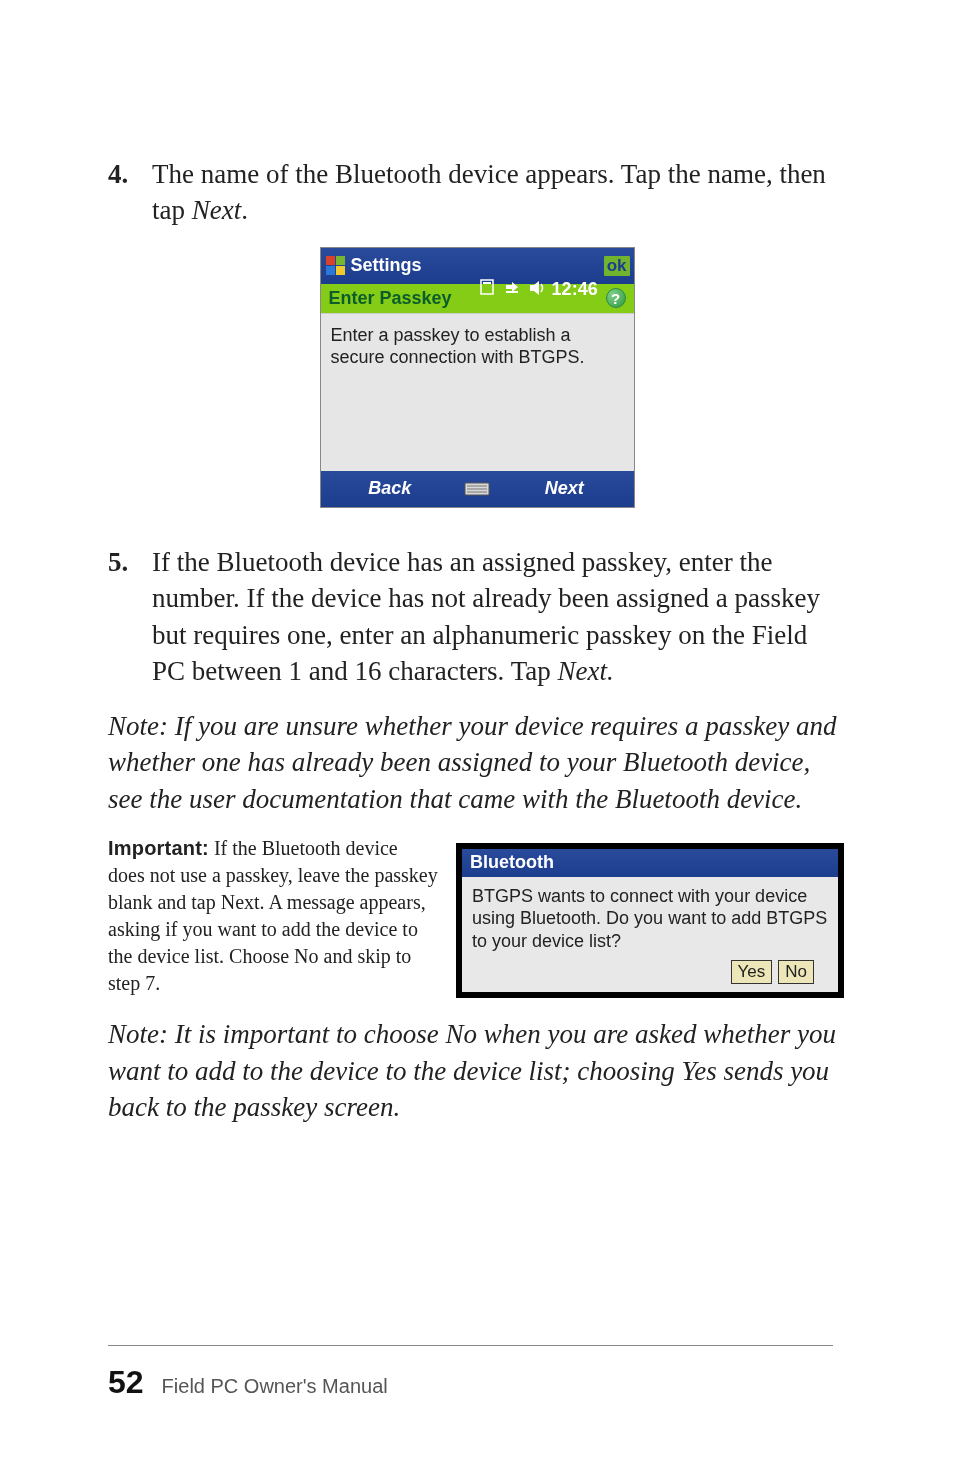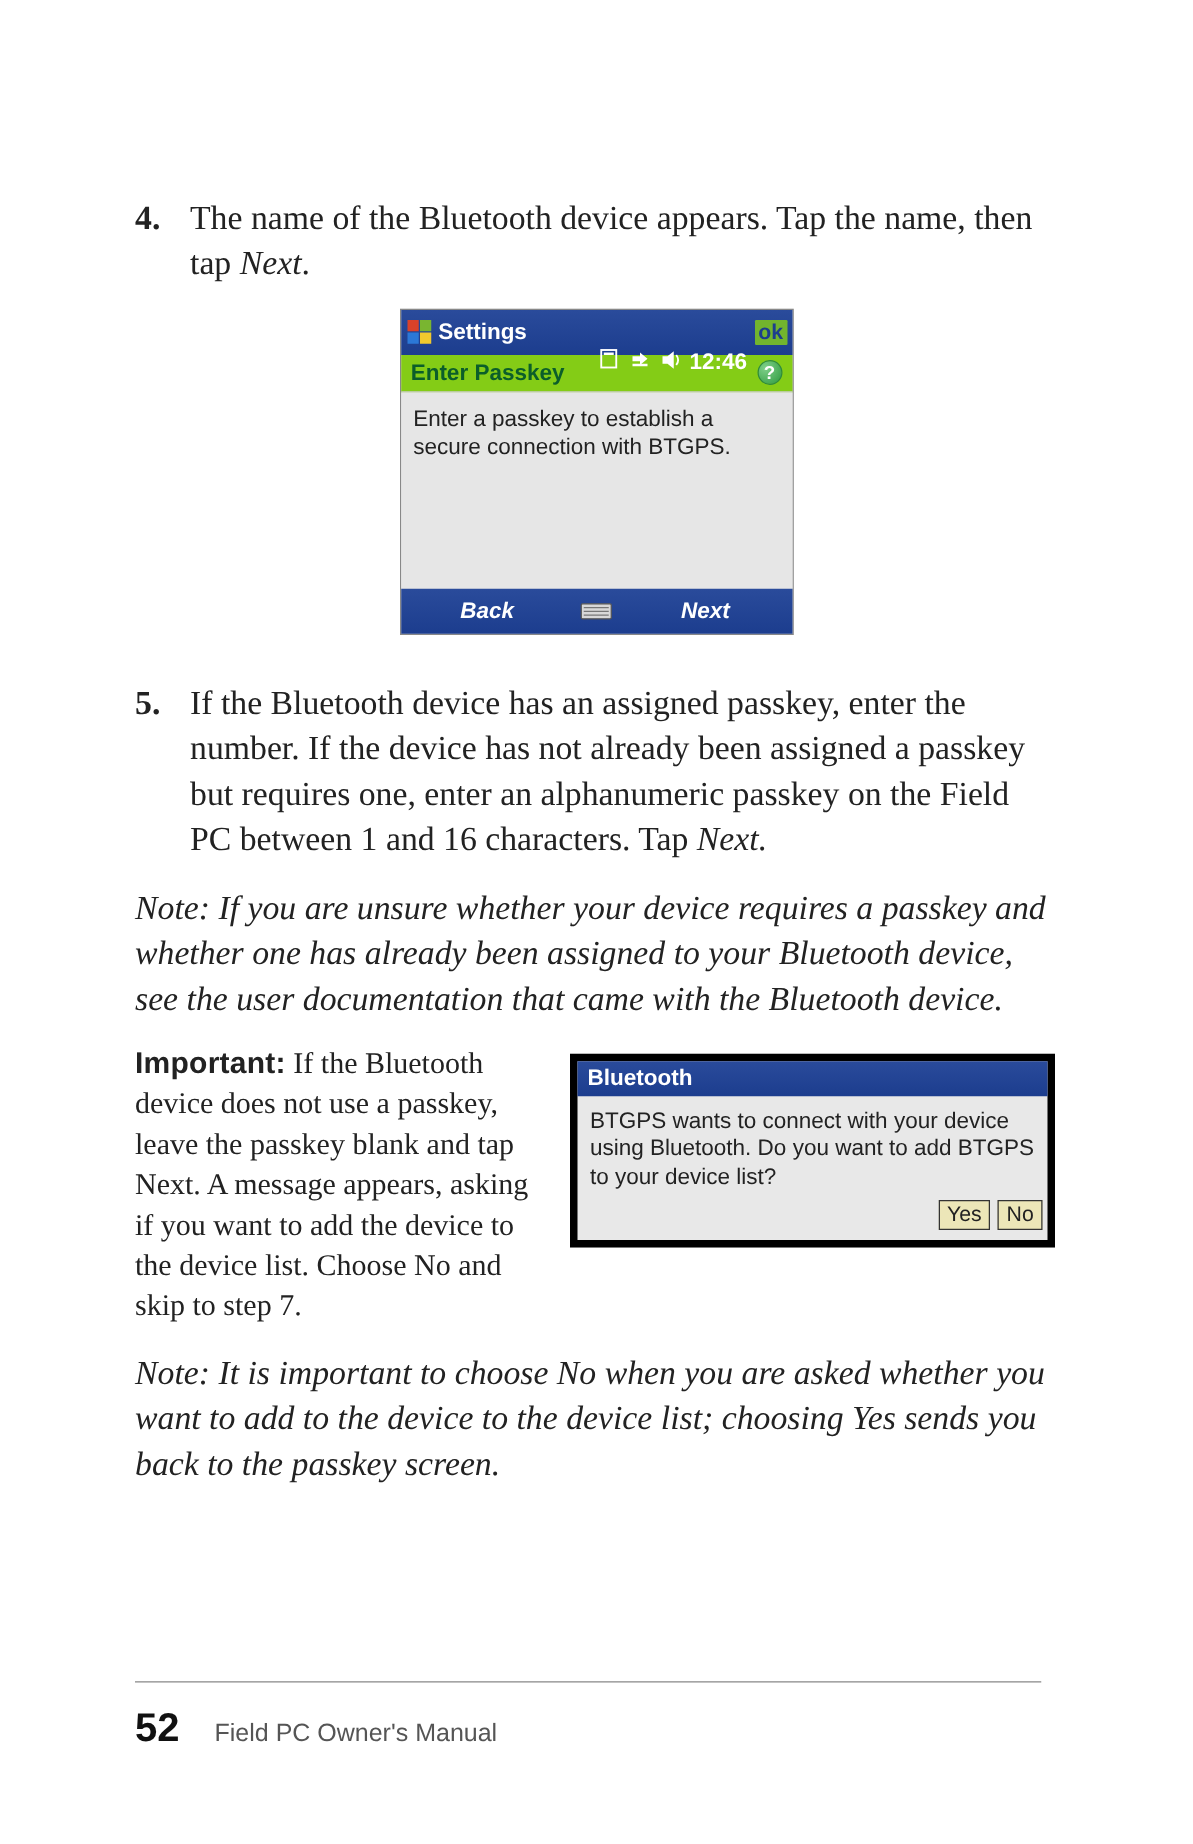--- a/index.html
+++ b/index.html
@@ -4,21 +4,21 @@
 <style>
   * { box-sizing: border-box; margin: 0; padding: 0; }
   html, body { width: 954px; height: 1475px; background: #fff; font-family: "Palatino Linotype", "Book Antiqua", Palatino, Georgia, serif; color: #222; }
   .page { position: relative; width: 954px; height: 1475px; padding: 156px 108px 0 108px; }
   .ol-item { display: flex; margin-bottom: 18px; }
   .ol-num { width: 44px; font-weight: bold; font-size: 27px; line-height: 1.35; }
   .ol-text { flex: 1; font-size: 27px; line-height: 1.35; }
   em { font-style: italic; }
   .note { font-style: italic; font-size: 27px; line-height: 1.35; margin: 12px 0 18px 0; }
   .imp-row { display: flex; gap: 18px; margin-top: 6px; }
-  .imp-text { flex: 1; font-size: 24px; line-height: 1.35; }
+  .imp-text { flex: 1; font-size: 20px; line-height: 1.35; }
   .imp-text b { font-family: "Segoe UI", Arial, sans-serif; font-weight: 800; letter-spacing: .2px; }
   .dialog-slot { width: 390px; flex-shrink: 0; padding-top: 8px; }
   .screenshot-wrap { display: flex; justify-content: center; margin: 16px 0 36px 0; }
   .ss { width: 315px; border: 1px solid #888; background: #e6e6e6; font-family: Tahoma, Verdana, sans-serif; font-size: 18px; color: #222; }
   .ss-titlebar { height: 36px; background: linear-gradient(#2a4b9b, #1c3d8e); color: #fff; display: flex; align-items: center; padding: 0 4px; }
   .ss-flag { width: 22px; height: 22px; position: relative; margin-right: 4px; }
   .ss-flag span { position: absolute; width: 9px; height: 9px; }
   .ss-flag .r { background:#d9422a; top:1px; left:1px; }
   .ss-flag .g { background:#79b530; top:1px; left:11px; }
   .ss-flag .b { background:#2b78d7; top:11px; left:1px; }
@@ -36,24 +36,24 @@
   .ss-label { width:84px; }
   .ss-input { width:150px; height:26px; border:1px solid #7a7a7a; background:#fff; }
   .ss-bottom { height:36px; background: linear-gradient(#2a4b9b, #1c3d8e); color:#fff; display:flex; align-items:center; font-weight:bold; }
   .ss-btn { flex:1; text-align:center;font-style:italic; }
   .ss-kbd { width:36px; display:flex; align-items:center; justify-content:center; }
   .ss-kbd svg { display:block; }
 
   .dlg { width: 388px; border:6px solid #000000; background:#e8e8e8; font-family: Tahoma, Verdana, sans-serif; font-size:18px; }
   .dlg-title { height:28px; background: linear-gradient(#2a4b9b, #1c3d8e); color:#fff; font-weight:bold; padding:3px 8px 0 8px; }
   .dlg-body { padding:8px 10px 2px 10px; font-size:18px; line-height:1.25; }
-  .dlg-btns { display:flex; justify-content:flex-end; gap:6px; padding:6px 4px 8px 8px; }
+  .dlg-btns { display:flex; justify-content:flex-end; gap:6px; padding:6px 24px 8px 8px; }
   .dlg-btn { border:1px solid #333; background:#ece6b8; padding:0 6px; height:24px; line-height:22px; font-size:17px; }
 
-  .footer { position:absolute; bottom:74px; left:108px; right:121px; border-top:1px solid #888; padding-top:18px; display:flex; align-items:baseline; gap:28px; font-family: "Segoe UI", Arial, sans-serif; }
+  .footer { position:absolute; bottom:74px; left:108px; right:121px; border-top:1px solid #888; padding-top:18px; display:flex; align-items:baseline; gap:18px; font-family: "Segoe UI", Arial, sans-serif; }
   .footer-num { font-size:32px; font-weight:800; color:#111; }
   .footer-text { font-size:20px; color:#555; }
 </style>
 </head>
 <body>
 
 <div class="page">
 
   <div class="ol-item">
     <div class="ol-num">4.</div>

